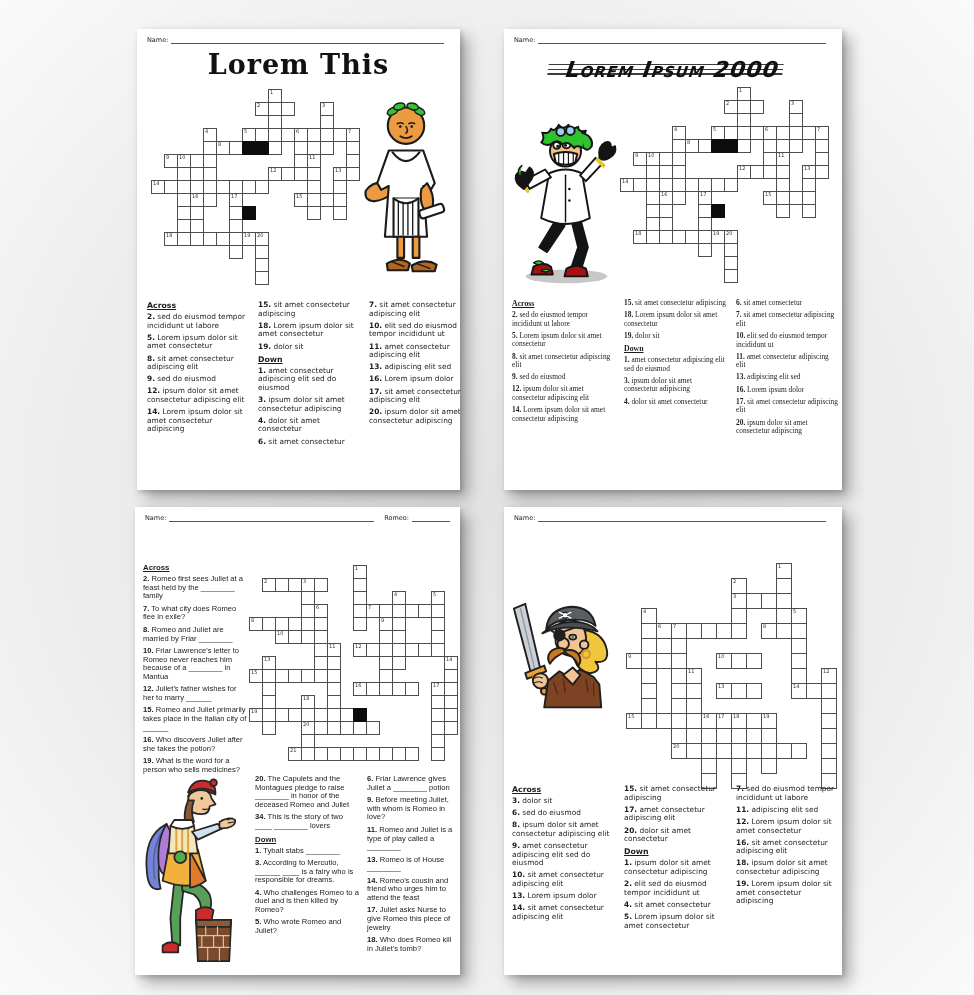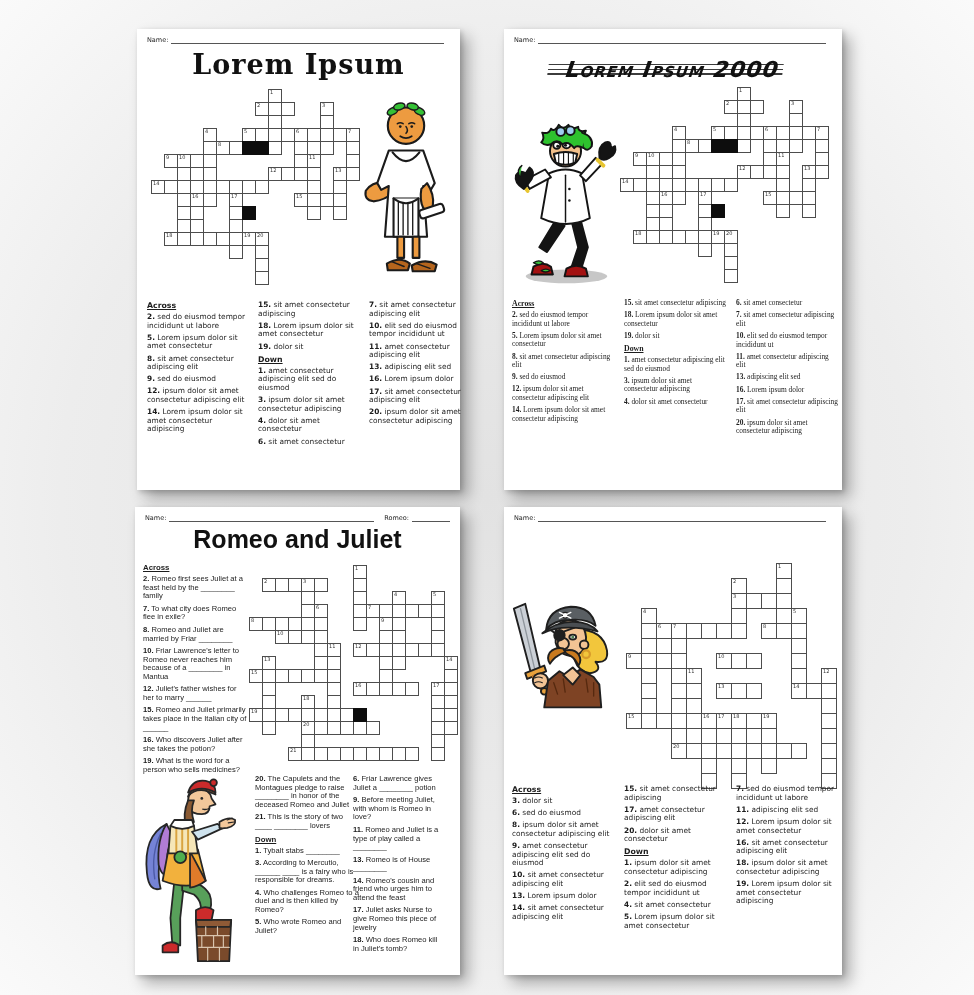--- a/index.html
+++ b/index.html
@@ -66,40 +66,40 @@
   .clues{position:absolute;display:flex;}
   .ccol{flex:none;}
   .sheet1 .clues{left:10px;top:272px;}
   .sheet1 .ccol{width:102px;margin-right:9px;}
   .sheet2 .clues{left:8px;top:270px;}
   .sheet2 .ccol{width:103px;margin-right:9px;}
   .sheet4 .clues{left:8px;top:278px;}
   .sheet4 .ccol{width:103px;margin-right:9px;}
   .acrosscol{position:absolute;left:8px;top:56px;width:106px;}
   .bcol1{position:absolute;left:120px;top:268px;width:106px;}
-  .bcol2{position:absolute;left:218px;top:268px;width:88px;}
+  .bcol2{position:absolute;left:232px;top:268px;width:88px;}
 
   .clue{font-size:7.4px;line-height:1.16;color:#1c1c1c;margin:0 0 3.6px 0;}
   .clue b{font-weight:700;}
   .chead{font-size:7.8px;font-weight:700;text-decoration:underline;color:#1c1c1c;margin:0 0 3px 0;}
   .sheet2 .clue,.sheet2 .chead{font-family:cursive;}
   .sheet3 .clue{font-size:7.6px;line-height:1.15;font-family:"Liberation Sans",sans-serif;}
   .sheet3 .chead{font-family:"Liberation Sans",sans-serif;}
 </style>
 </head>
 <body>
 
 <div class="canvas">
 
   <section class="sheet sheet1">
     <div class="namebar">
       <span class="lbl">Name:</span>
       <span class="nline"></span>
     </div>
-    <h1 class="title t1">Lorem Ipsum</h1>
+    <h1 class="title t1">Lorem This</h1>
     <div class="gridbox" style="left:14px;top:60px;">
         <div class="gcell" style="left: 117px; top: 0px; width: 14px; height: 14px;">
           <span class="gnum">1</span>
         </div>
         <div class="gcell" style="left: 117px; top: 13px; width: 14px; height: 14px;"></div>
         <div class="gcell" style="left: 117px; top: 26px; width: 14px; height: 14px;"></div>
         <div class="gcell" style="left: 117px; top: 39px; width: 14px; height: 14px;"></div>
         <div class="gcell" style="left: 117px; top: 52px; width: 14px; height: 14px;"></div>
         <div class="gcell" style="left: 104px; top: 13px; width: 14px; height: 14px;">
           <span class="gnum">2</span>
@@ -478,21 +478,20 @@
     </div>
   </section>
 
   <section class="sheet sheet3">
     <div class="namebar">
       <span class="lbl">Name:</span>
       <span class="nline"></span>
       <span class="lbl datelbl">Romeo:</span>
       <span class="nline short"></span>
     </div>
-    <h1 class="title t3">Romeo and Juliet</h1>
     <div class="acrosscol">
         <div class="chead">Across</div>
         <div class="clue"><b>2.</b> Romeo first sees Juliet at a feast held by the ________ family</div>
         <div class="clue"><b>7.</b> To what city does Romeo flee in exile?</div>
         <div class="clue"><b>8.</b> Romeo and Juliet are married by Friar ________</div>
         <div class="clue"><b>10.</b> Friar Lawrence's letter to Romeo never reaches him because of a ________ in Mantua</div>
         <div class="clue"><b>12.</b> Juliet's father wishes for her to marry ______</div>
         <div class="clue"><b>15.</b> Romeo and Juliet primarily takes place in the Italian city of ______</div>
         <div class="clue"><b>16.</b> Who discovers Juliet after she takes the potion?</div>
         <div class="clue"><b>19.</b> What is the word for a person who sells medicines?</div>
@@ -644,21 +643,21 @@
         <div class="gcell" style="left: 91px; top: 182px; width: 14px; height: 14px;"></div>
         <div class="gcell" style="left: 104px; top: 182px; width: 14px; height: 14px;"></div>
         <div class="gcell" style="left: 117px; top: 182px; width: 14px; height: 14px;"></div>
         <div class="gcell" style="left: 130px; top: 182px; width: 14px; height: 14px;"></div>
         <div class="gcell" style="left: 143px; top: 182px; width: 14px; height: 14px;"></div>
         <div class="gcell" style="left: 156px; top: 182px; width: 14px; height: 14px;"></div>
         <div class="gcell black" style="left: 104px; top: 143px; width: 14px; height: 14px;"></div>
       </div>
     <div class="bcol1">
         <div class="clue"><b>20.</b> The Capulets and the Montagues pledge to raise ________ in honor of the deceased Romeo and Juliet</div>
-        <div class="clue"><b>21.</b> This is the story of two ____ ________ lovers</div>
+        <div class="clue"><b>34.</b> This is the story of two ____ ________ lovers</div>
         <div class="chead">Down</div>
         <div class="clue"><b>1.</b> Tybalt stabs ________</div>
         <div class="clue"><b>3.</b> According to Mercutio, ______ ____ is a fairy who is responsible for dreams.</div>
         <div class="clue"><b>4.</b> Who challenges Romeo to a duel and is then killed by Romeo?</div>
         <div class="clue"><b>5.</b> Who wrote Romeo and Juliet?</div>
       </div>
     <div class="bcol2">
         <div class="clue"><b>6.</b> Friar Lawrence gives Juliet a ________ potion</div>
         <div class="clue"><b>9.</b> Before meeting Juliet, with whom is Romeo in love?</div>
         <div class="clue"><b>11.</b> Romeo and Juliet is a type of play called a ________</div>

